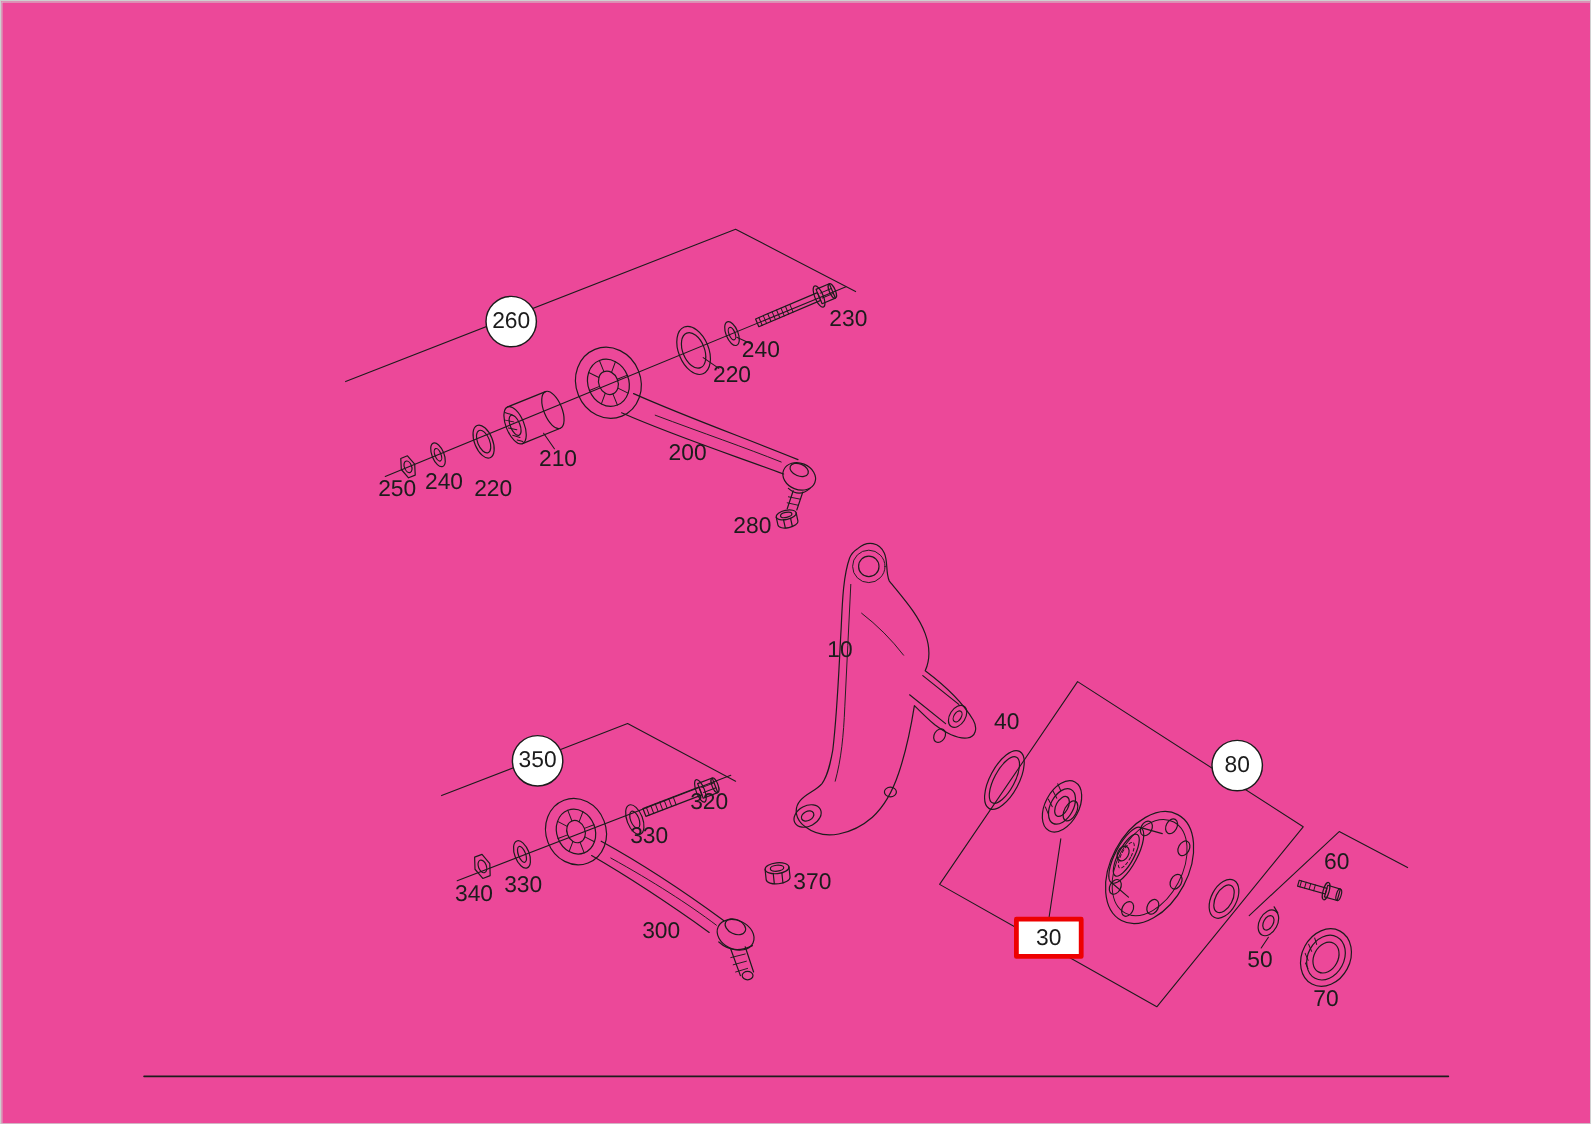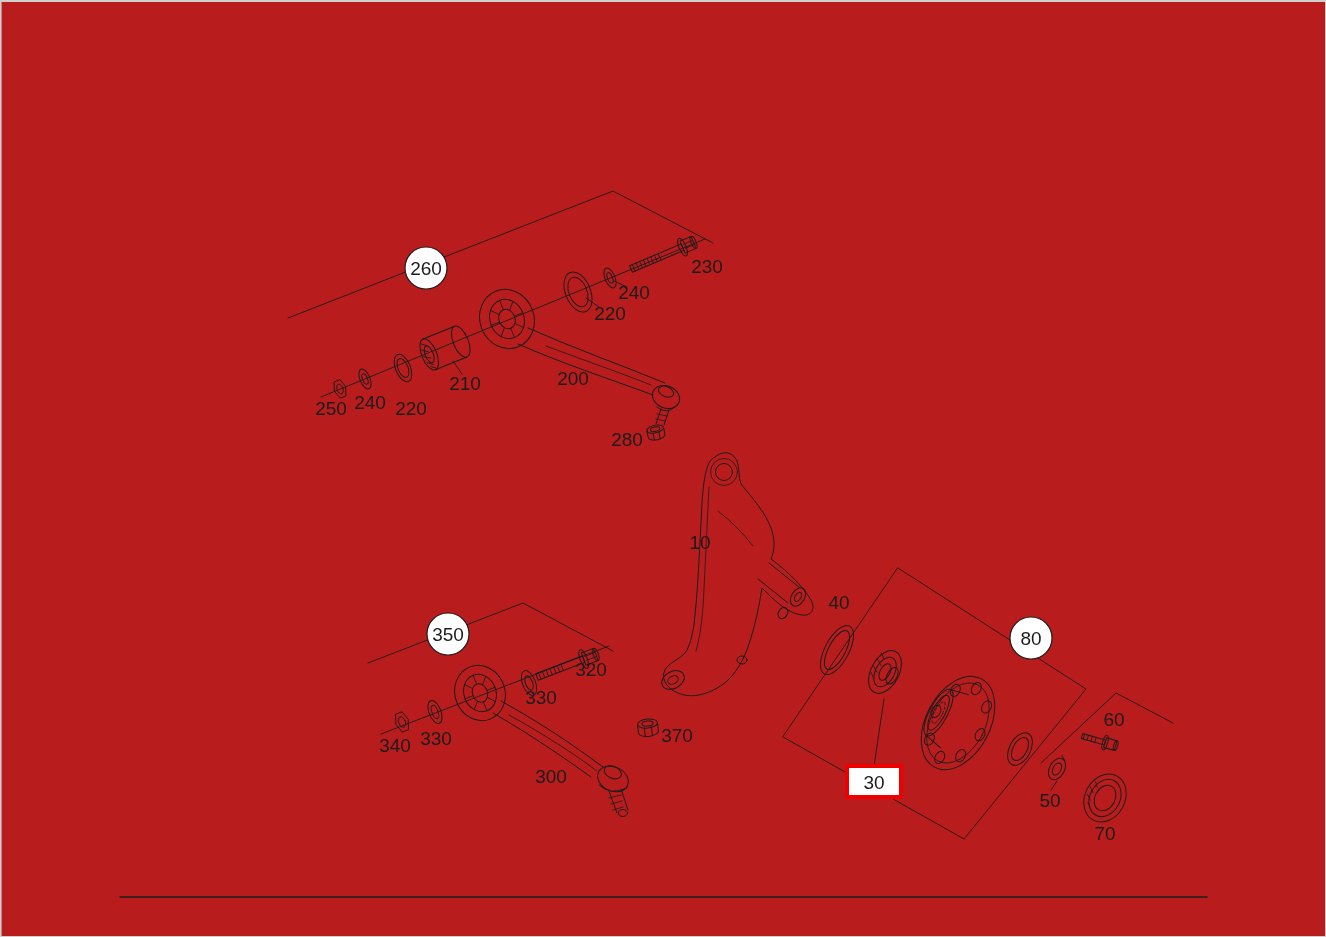--- a/index.html
+++ b/index.html
@@ -1,19 +1,19 @@
 <!DOCTYPE html>
 <html><head>
 <meta charset="utf-8">
 <style>
   html,body{margin:0;padding:0;background:#ffffff;}
   .page{
     position:relative;
     width:1326px;height:937px;
-    background:#b91c1c;
+    background:#ec4899;
     box-sizing:border-box;
     border:1px solid #cfcfcf;
     overflow:hidden;
     font-family:"Liberation Sans",sans-serif;
   }
   .page svg{position:absolute;left:0;top:0;}
   svg text{
     font-family:"Liberation Sans",sans-serif;
     font-size:19px;
     fill:#1c1c1c;

